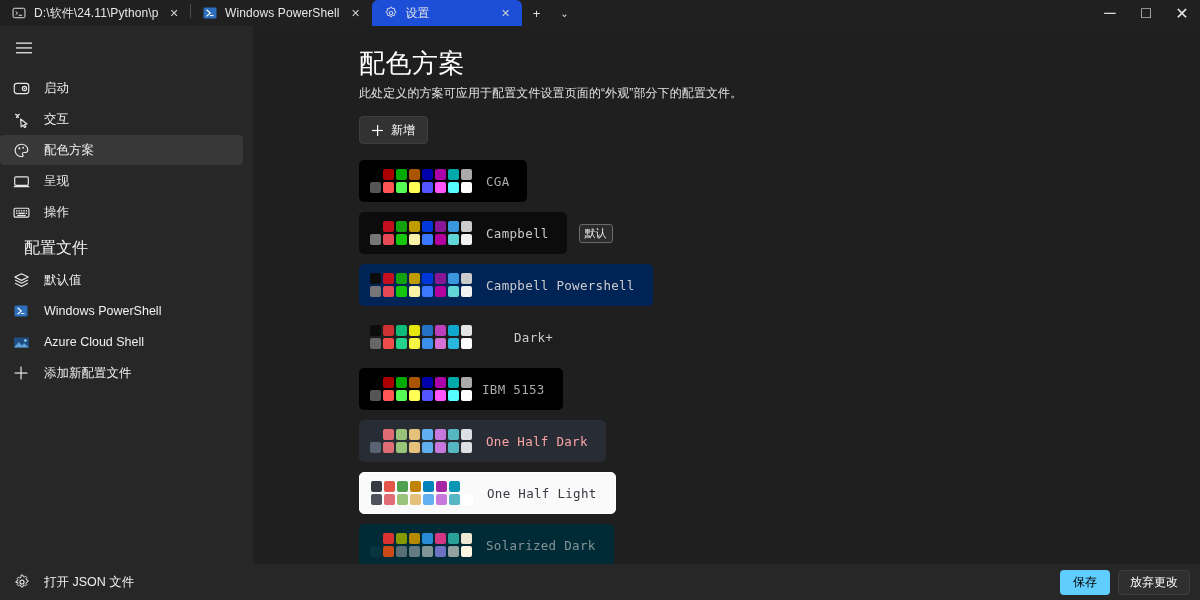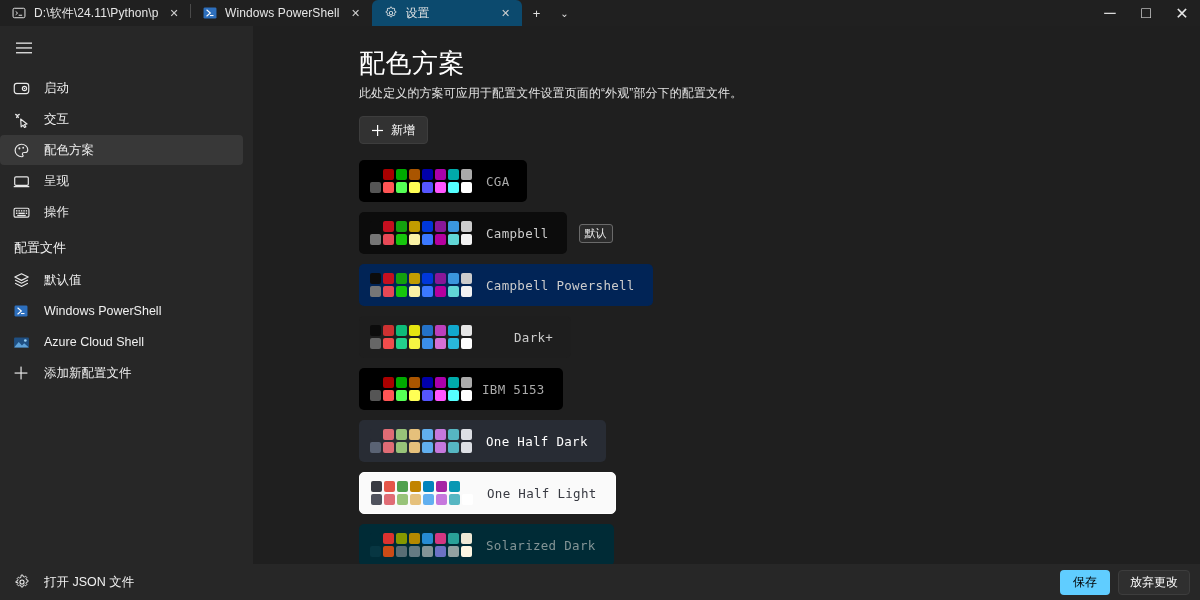--- a/index.html
+++ b/index.html
@@ -16,21 +16,21 @@
   .tabbar {
     height: 26px; background: #202020; display: flex; align-items: flex-end;
     flex: 0 0 26px; position: relative;
   }
   .tabs { display: flex; align-items: flex-end; height: 26px; }
   .tab {
     height: 26px; display: flex; align-items: center; gap: 8px;
     padding: 0 8px 0 12px; font-size: 12px; color: #e6e6e6;
     min-width: 150px; max-width: 190px; position: relative;
   }
-  .tab.active { background: #0c4a6e; border-radius: 6px 6px 0 0; }
+  .tab.active { background: #1d4ed8; border-radius: 6px 6px 0 0; }
   .tab .tab-title {
     flex: 1; white-space: nowrap; overflow: hidden; text-overflow: clip;
     font-size: 12px; letter-spacing: 0.1px;
   }
   .tab .tab-close {
     width: 16px; height: 16px; display: flex; align-items: center; justify-content: center;
     font-size: 11px; color: #cfcfcf; flex: 0 0 16px;
   }
   .tab-sep { width: 1px; height: 14px; background: #4a4a4a; align-self: center; margin-bottom: 5px; }
   .tab-icon { width: 14px; height: 14px; flex: 0 0 14px; display: flex; align-items: center; justify-content: center; }
@@ -61,21 +61,21 @@
     font-size: 12.5px; color: #f0f0f0; border-radius: 4px; position: relative;
   }
   .navitem.selected { background: #383838; }
   .navitem.selected::before {
     content: ""; position: absolute; left: -4px; top: 6px;
     width: 3px; height: 17px; background: #4cc2ff; border-radius: 2px;
   }
   .navicon { width: 18px; flex: 0 0 18px; display: flex; align-items: center; justify-content: center; }
   .navlabel { white-space: nowrap; }
   .navheader {
-    font-size: 13px; color: #f0f0f0; padding-left: 14px;
+    font-size: 16px; color: #f0f0f0; padding-left: 24px;
     margin-top: 8px; margin-bottom: 4px; height: 26px; display: flex; align-items: center;
   }
   .sidebar-foot {
     height: 44px; display: flex; align-items: center; gap: 14px;
     padding-left: 14px; font-size: 12.5px; color: #f0f0f0;
   }
 
   
   .content { flex: 1; position: relative; background: #1f1f1f; overflow: hidden; }
   .content-inner { position: absolute; inset: 0; padding: 22px 40px 0 106px; overflow: hidden; }
@@ -454,21 +454,21 @@
                     <div class="sw" style="background: rgb(90, 99, 116);"></div>
                     <div class="sw" style="background: rgb(224, 108, 117);"></div>
                     <div class="sw" style="background: rgb(152, 195, 121);"></div>
                     <div class="sw" style="background: rgb(229, 192, 123);"></div>
                     <div class="sw" style="background: rgb(97, 175, 239);"></div>
                     <div class="sw" style="background: rgb(198, 120, 221);"></div>
                     <div class="sw" style="background: rgb(86, 182, 194);"></div>
                     <div class="sw" style="background: rgb(220, 223, 228);"></div>
                   </div>
                 </div>
-                <div class="scheme-name" style="color: #ffffff;">One Half Dark</div>
+                <div class="scheme-name" style="color: #fca5a5;">One Half Dark</div>
               </div>
             </div>
             <div class="scheme-row">
               <div class="scheme-card outlined" style="background: rgb(250, 250, 250);">
                 <div class="swatches">
                   <div class="swrow">
                     <div class="sw" style="background: rgb(56, 58, 66);"></div>
                     <div class="sw" style="background: rgb(228, 86, 73);"></div>
                     <div class="sw" style="background: rgb(80, 161, 79);"></div>
                     <div class="sw" style="background: rgb(193, 132, 1);"></div>

